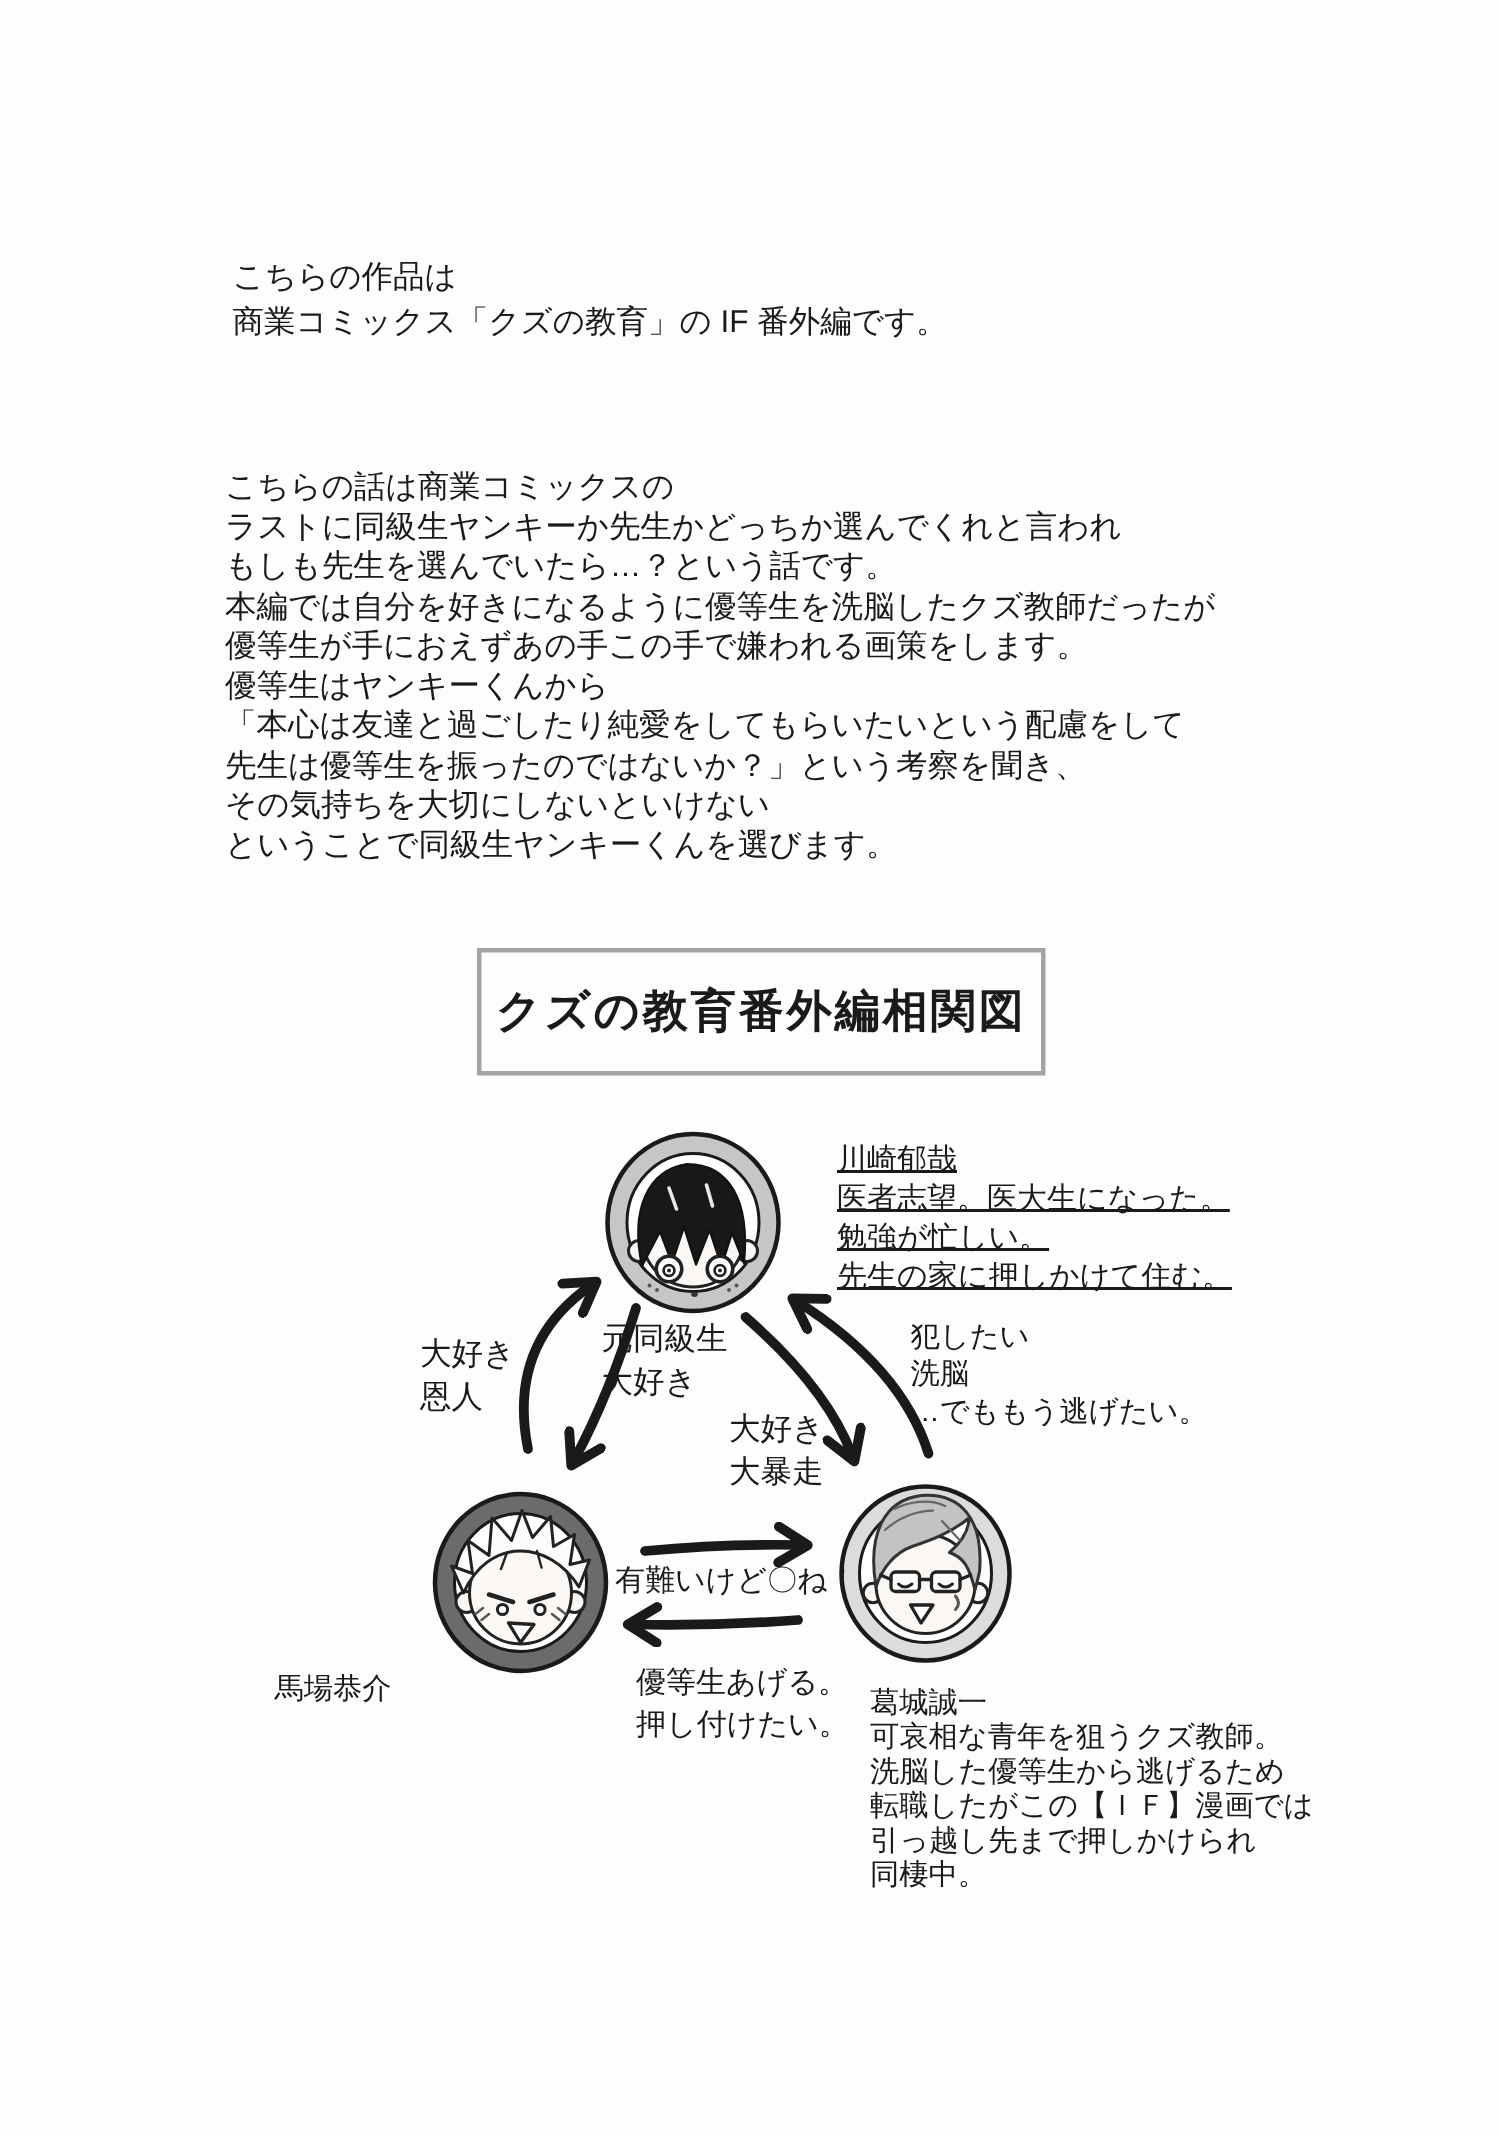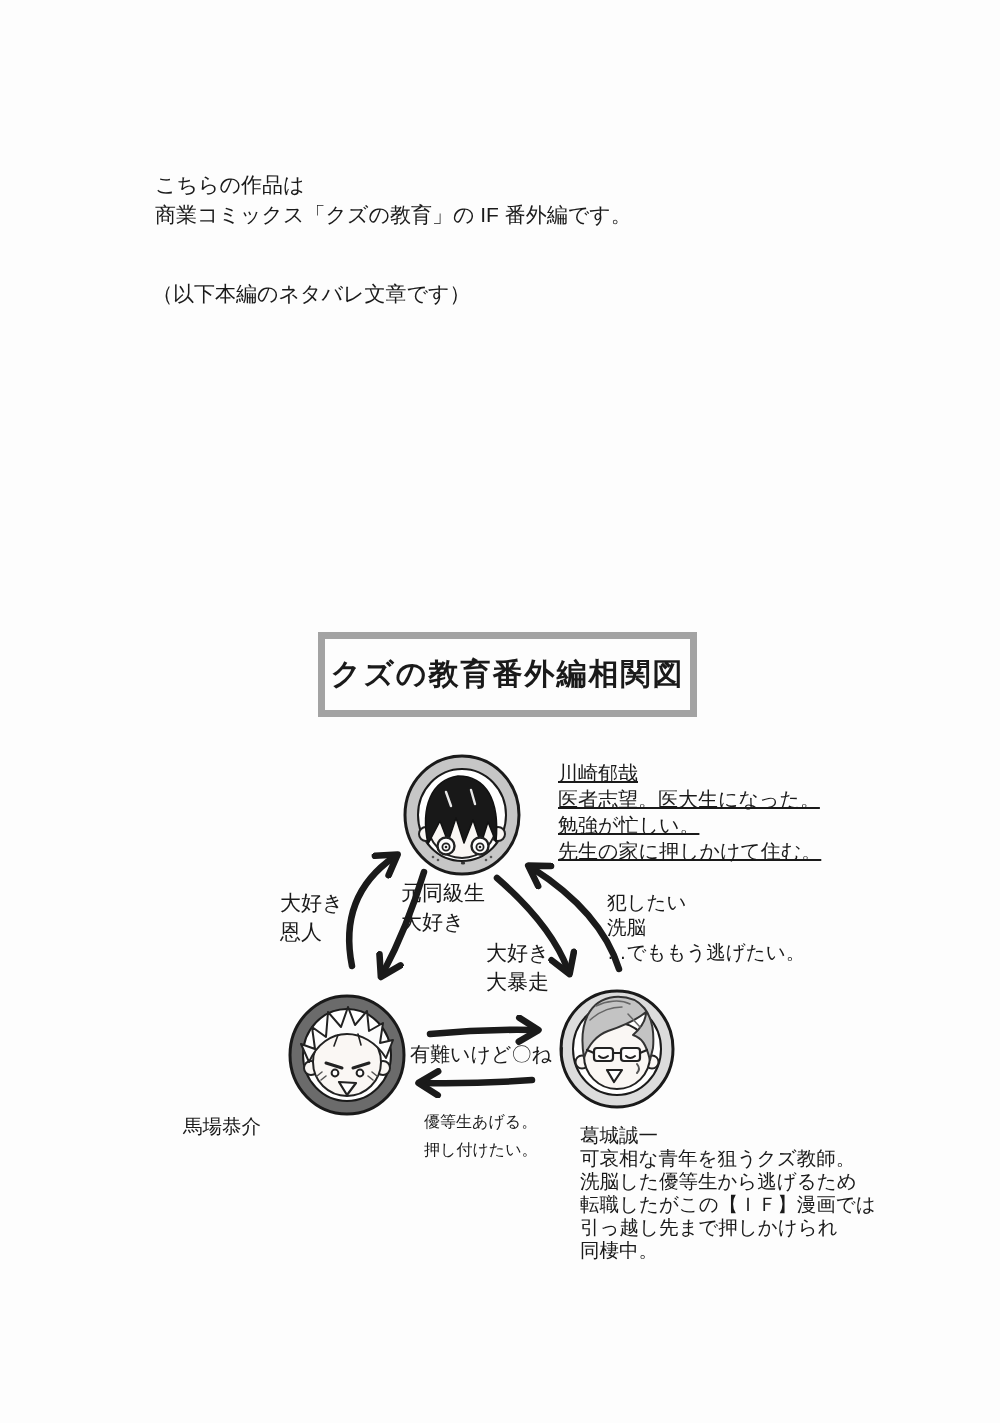--- a/index.html
+++ b/index.html
@@ -6,39 +6,39 @@
   .page{
     position:relative;width:1000px;height:1423px;background:#fdfdfd;
     font-family:"Liberation Sans",sans-serif;color:#1a1a1a;overflow:hidden;
   }
   .jp{white-space:pre-line;position:absolute;}
   .intro{left:155px;top:170px;font-size:21px;line-height:30px;}
   .spoiler-note{left:152px;top:280px;font-size:21px;line-height:28px;}
   .synopsis{left:150px;top:312px;font-size:21px;line-height:26.5px;}
   .title-box{
     position:absolute;left:318px;top:632px;width:379px;height:85px;
-    border:7px solid #a3a3a3;display:flex;align-items:center;justify-content:center;
+    border:3px solid #a3a3a3;display:flex;align-items:center;justify-content:center;
     box-sizing:border-box;background:#fdfdfd;
   }
   .title-box .t{font-size:30px;font-weight:600;letter-spacing:2px;}
   .char-block{position:absolute;}
   .char-name{font-size:20px;line-height:26px;}
   .char-desc{font-size:20px;line-height:26px;white-space:pre-line;}
   .kawasaki-block{left:558px;top:760px;text-decoration:underline;}
   .baba-block{left:183px;top:1115px;}
   .baba-block .char-name,.baba-block .char-desc{font-size:19.5px;line-height:22.5px;}
   .katsuragi-block{left:580px;top:1124px;}
   .katsuragi-block .char-name,.katsuragi-block .char-desc{font-size:19.5px;line-height:23px;}
   .rel{position:absolute;font-size:21px;line-height:29px;white-space:pre-line;}
   .rel-left-outer{left:280px;top:888px;}
   .rel-left-inner{left:401px;top:878px;}
   .rel-right-inner{left:486px;top:938px;}
-  .rel-right-outer{left:607px;top:879px;font-size:19.5px;line-height:25px;margin-top:11px;}
+  .rel-right-outer{left:607px;top:879px;font-size:19.5px;line-height:25px;}
   .rel-mid-top{left:410px;top:1041px;font-size:20px;line-height:26px;}
-  .rel-mid-bottom{left:424px;top:1108px;font-size:16px;line-height:28px;}
+  .rel-mid-bottom{left:424px;top:1108px;font-size:20px;line-height:28px;}
   svg.diagram{position:absolute;left:0;top:0;}
 </style>
 </head>
 <body>
 
 <div class="page">
 
   <svg class="diagram" width="1000" height="1423" viewBox="0 0 1000 1423">
     <defs>
       <marker id="ah" markerWidth="4.6" markerHeight="4.6" viewBox="0 0 10 10" refX="6.5" refY="5" orient="auto-start-reverse" markerUnits="strokeWidth">
@@ -104,22 +104,31 @@
       <path d="M 497 878 Q 551 925 568 970" marker-end="url(#ah)"></path>
       <path d="M 619 969 Q 601 912 532 868" marker-end="url(#ah)"></path>
       <path d="M 430 1034 Q 482 1029 534 1030" marker-end="url(#ah)"></path>
       <path d="M 532 1080 Q 478 1084 423 1083" marker-end="url(#ah)"></path>
     </g>
   </svg>
 
   <div class="jp intro">こちらの作品は
 商業コミックス「クズの教育」の IF 番外編です。</div>
 
-  <div class="jp spoiler-note">（以下本編のネタバレ文章です）</div>
 
+  <div class="jp synopsis">こちらの話は商業コミックスの
+ラストに同級生ヤンキーか先生かどっちか選んでくれと言われ
+もしも先生を選んでいたら…？という話です。
+本編では自分を好きになるように優等生を洗脳したクズ教師だったが
+優等生が手におえずあの手この手で嫌われる画策をします。
+優等生はヤンキーくんから
+「本心は友達と過ごしたり純愛をしてもらいたいという配慮をして
+先生は優等生を振ったのではないか？」という考察を聞き、
+その気持ちを大切にしないといけない
+ということで同級生ヤンキーくんを選びます。</div>
 
   <div class="title-box">
     <span class="t">クズの教育番外編相関図</span>
   </div>
 
   <div class="char-block kawasaki-block">
     <div class="char-name">川崎郁哉</div>
     <div class="char-desc">医者志望。医大生になった。
 勉強が忙しい。
 先生の家に押しかけて住む。</div>

